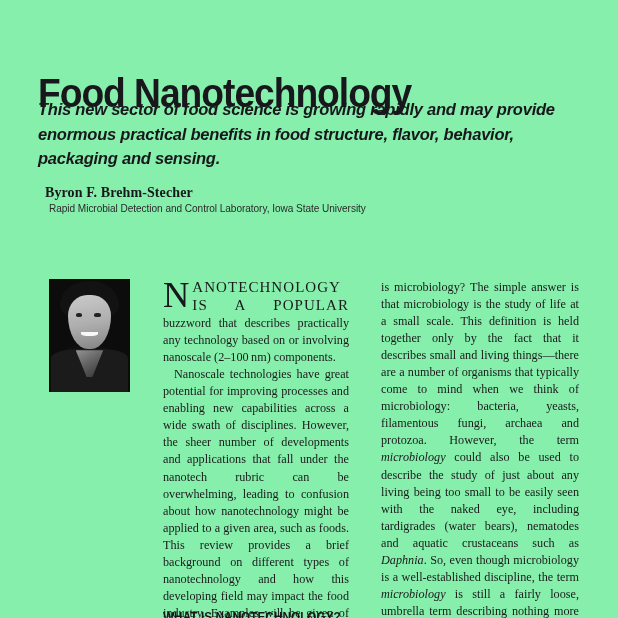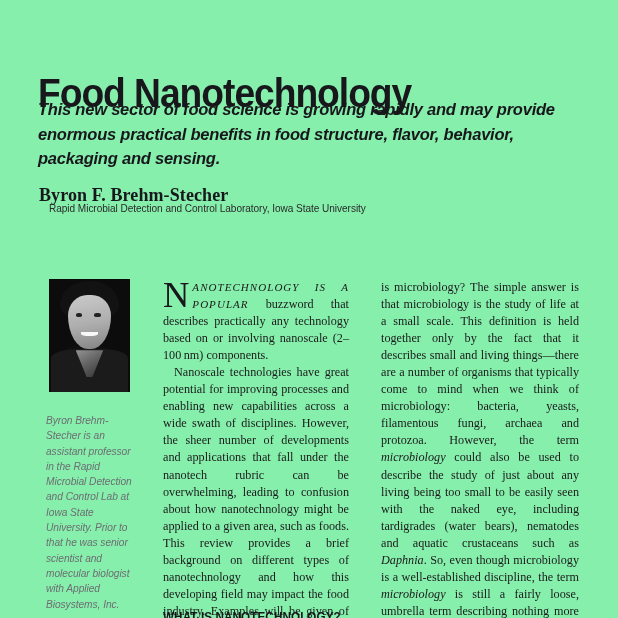--- a/index.html
+++ b/index.html
@@ -45,25 +45,25 @@
     line-height: 24.5px;
     letter-spacing: -0.25px;
     color: #17171c;
     transform: scaleX(0.95);
     transform-origin: left top;
   }
 
   
   .author-name {
     position: absolute;
-    left: 39px;
+    left: 45px;
     top: 185px;
     font-family: "Liberation Serif", serif;
     font-weight: bold;
-    font-size: 18px;
+    font-size: 14px;
     letter-spacing: 0.1px;
     color: #17171c;
   }
   .author-affil {
     position: absolute;
     left: 49px;
     top: 203px;
     font-family: "Liberation Sans", sans-serif;
     font-size: 10.4px;
     letter-spacing: -0.05px;
@@ -180,24 +180,23 @@
     float: left;
     font-family: "Liberation Serif", serif;
     font-size: 36.5px;
     line-height: 29px;
     font-weight: normal;
     padding: 1px 2px 0 0;
     margin: 0 1px 0 0;
     color: #17171c;
   }
   .smallcaps {
-    font-size: 11px;
+    font-size: 15px;
     letter-spacing: 1.05px;
     font-variant: normal;
-    font-style: italic;
   }
 
   .section-head {
     position: absolute;
     left: 163px;
     top: 600px;
     width: 200px;
     font-family: "Liberation Sans", sans-serif;
     font-weight: bold;
     font-size: 12.3px;
@@ -226,21 +225,20 @@
   <div class="photo">
     <div class="hair"></div>
     <div class="face"></div>
     <div class="eyeL"></div>
     <div class="eyeR"></div>
     <div class="mouth"></div>
     <div class="torso"></div>
     <div class="collar"></div>
   </div>
 
-  <div class="bio">Byron Brehm-Stecher is an assistant professor in the Rapid Microbial Detection and Control Lab at Iowa State University. Prior to that he was senior scientist and molecular biologist with Applied Biosystems, Inc.</div>
 
   <div class="col col-mid">
     <p><span class="dropcap">N</span><span class="smallcaps">ANOTECHNOLOGY IS A POPULAR</span><span> buzzword that describes practically any technology based on or involving nanoscale (2–100 nm) components.</span></p>
     <p>Nanoscale technologies have great potential for improving processes and enabling new capabilities across a wide swath of disciplines. However, the sheer number of developments and applications that fall under the nanotech rubric can be overwhelming, leading to confusion about how nanotechnology might be applied to a given area, such as foods. This review provides a brief background on different types of nanotechnology and how this developing field may impact the food industry. Examples will be given of current food nanotech applications, as well as potential future developments, with a particular focus on implications for the confectionery industry.</p>
   </div>
 
   <h2 class="section-head">WHAT IS NANOTECHNOLOGY?</h2>
 
   <div class="col col-right">
     <p><span>is microbiology? The simple answer is that microbiology is the study of life at a small scale. This definition is held together only by the fact that it describes small and living things—there are a number of organisms that typically come to mind when we think of microbiology: bacteria, yeasts, filamentous fungi, archaea and protozoa. However, the term </span><i>microbiology</i><span> could also be used to describe the study of just about any living being too small to be easily seen with the naked eye, including tardigrades (water bears), nematodes and aquatic crustaceans such as </span><i>Daphnia</i><span>. So, even though microbiology is a well-established discipline, the term </span><i>microbiology</i><span> is still a fairly loose, umbrella term describing nothing more specific about its subjects than that they are alive and they are small.</span></p>

